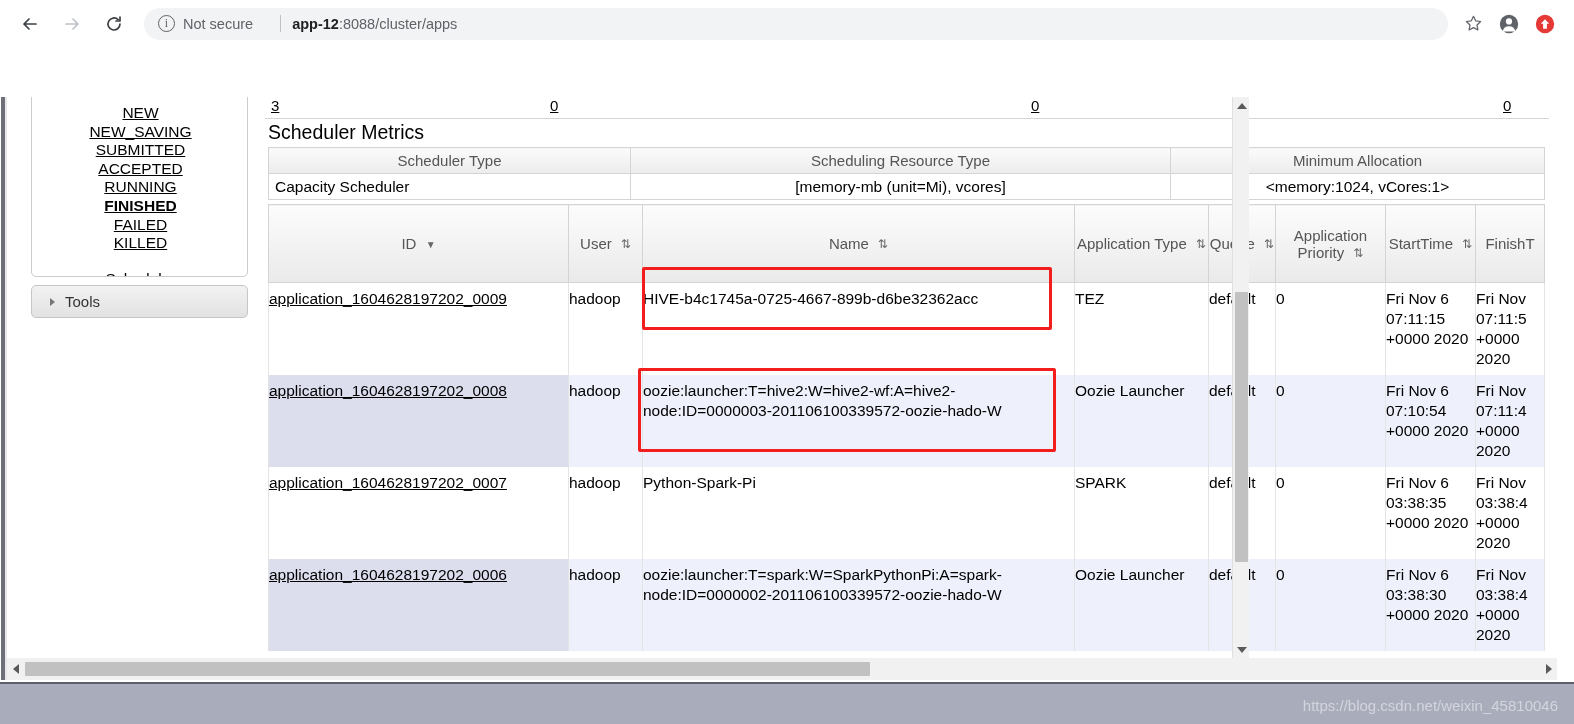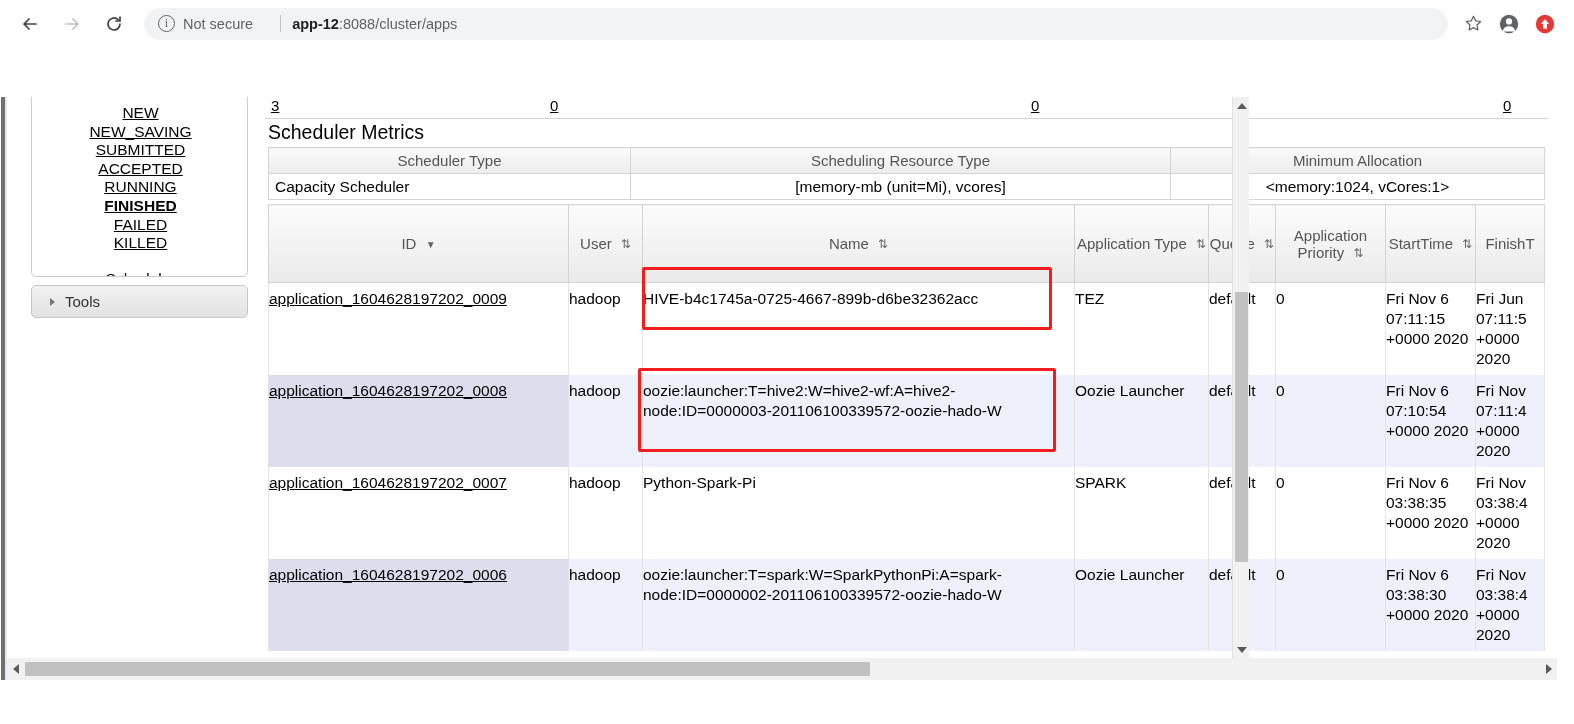--- a/index.html
+++ b/index.html
@@ -405,21 +405,21 @@
                 <td class="c-id"><a>application_1604628197202_0009</a></td>
                 <td>hadoop</td>
                 <td class="c-name">
                   <span>HIVE-b4c1745a-0725-4667-899b-d6be32362acc</span>
                   <span class="hl-box" style="left:-1px; top:-16px; right:22px; height:63px;"></span>
                 </td>
                 <td>TEZ</td>
                 <td>default</td>
                 <td>0</td>
                 <td>Fri Nov 6 07:11:15 +0000 2020</td>
-                <td>Fri Jun 07:11:5 +0000 2020</td>
+                <td>Fri Nov 07:11:5 +0000 2020</td>
               </tr>
               <tr class="row-even">
                 <td class="c-id"><a>application_1604628197202_0008</a></td>
                 <td>hadoop</td>
                 <td class="c-name">
                   <span>oozie:launcher:T=hive2:W=hive2-wf:A=hive2-node:ID=0000003-201106100339572-oozie-hado-W</span>
                   <span class="hl-box" style="left:-5px; top:-7px; right:18px; height:84px;"></span>
                 </td>
                 <td>Oozie Launcher</td>
                 <td>default</td>
@@ -471,13 +471,16 @@
       <div class="sb-h-arrow-l">
           <i class="sb-tri-left"></i>
         </div>
       <div class="sb-thumb-h"></div>
       <div class="sb-h-arrow-r">
           <i class="sb-tri-right"></i>
         </div>
     </div>
   </div>
 
+  <div class="watermark-bar">
+    <div class="watermark-text">https://blog.csdn.net/weixin_45810046</div>
+  </div>
 </div>
 
 </body></html>

